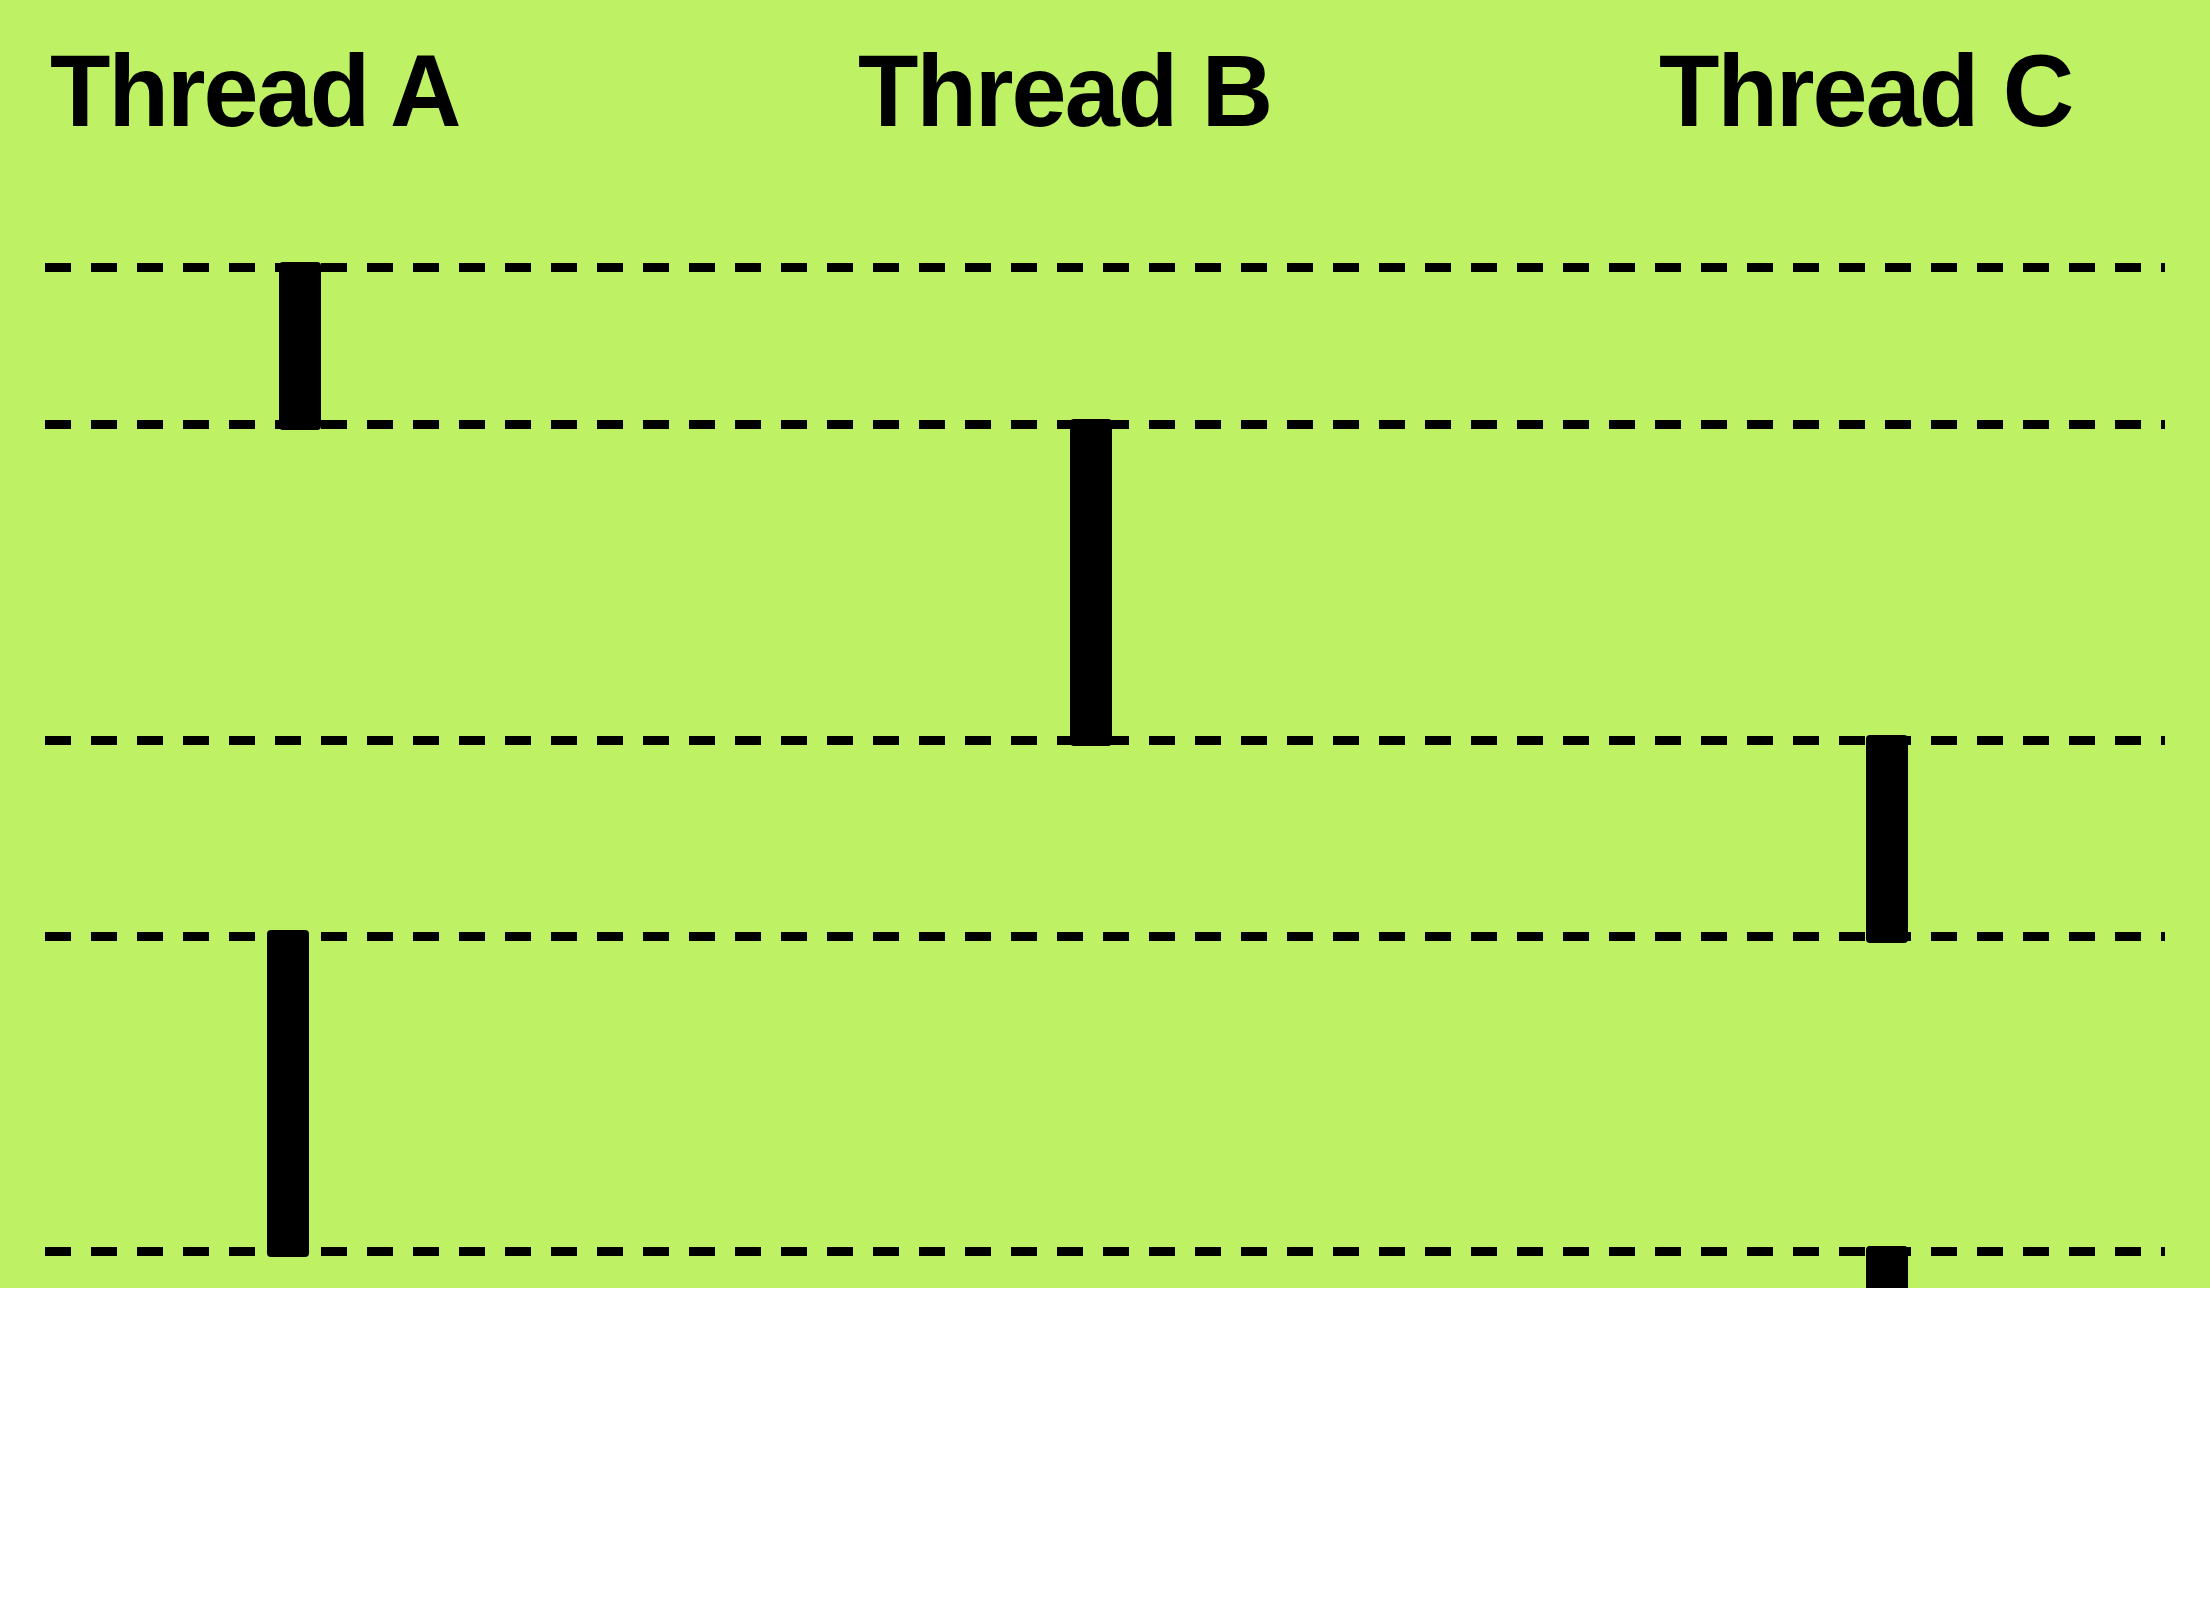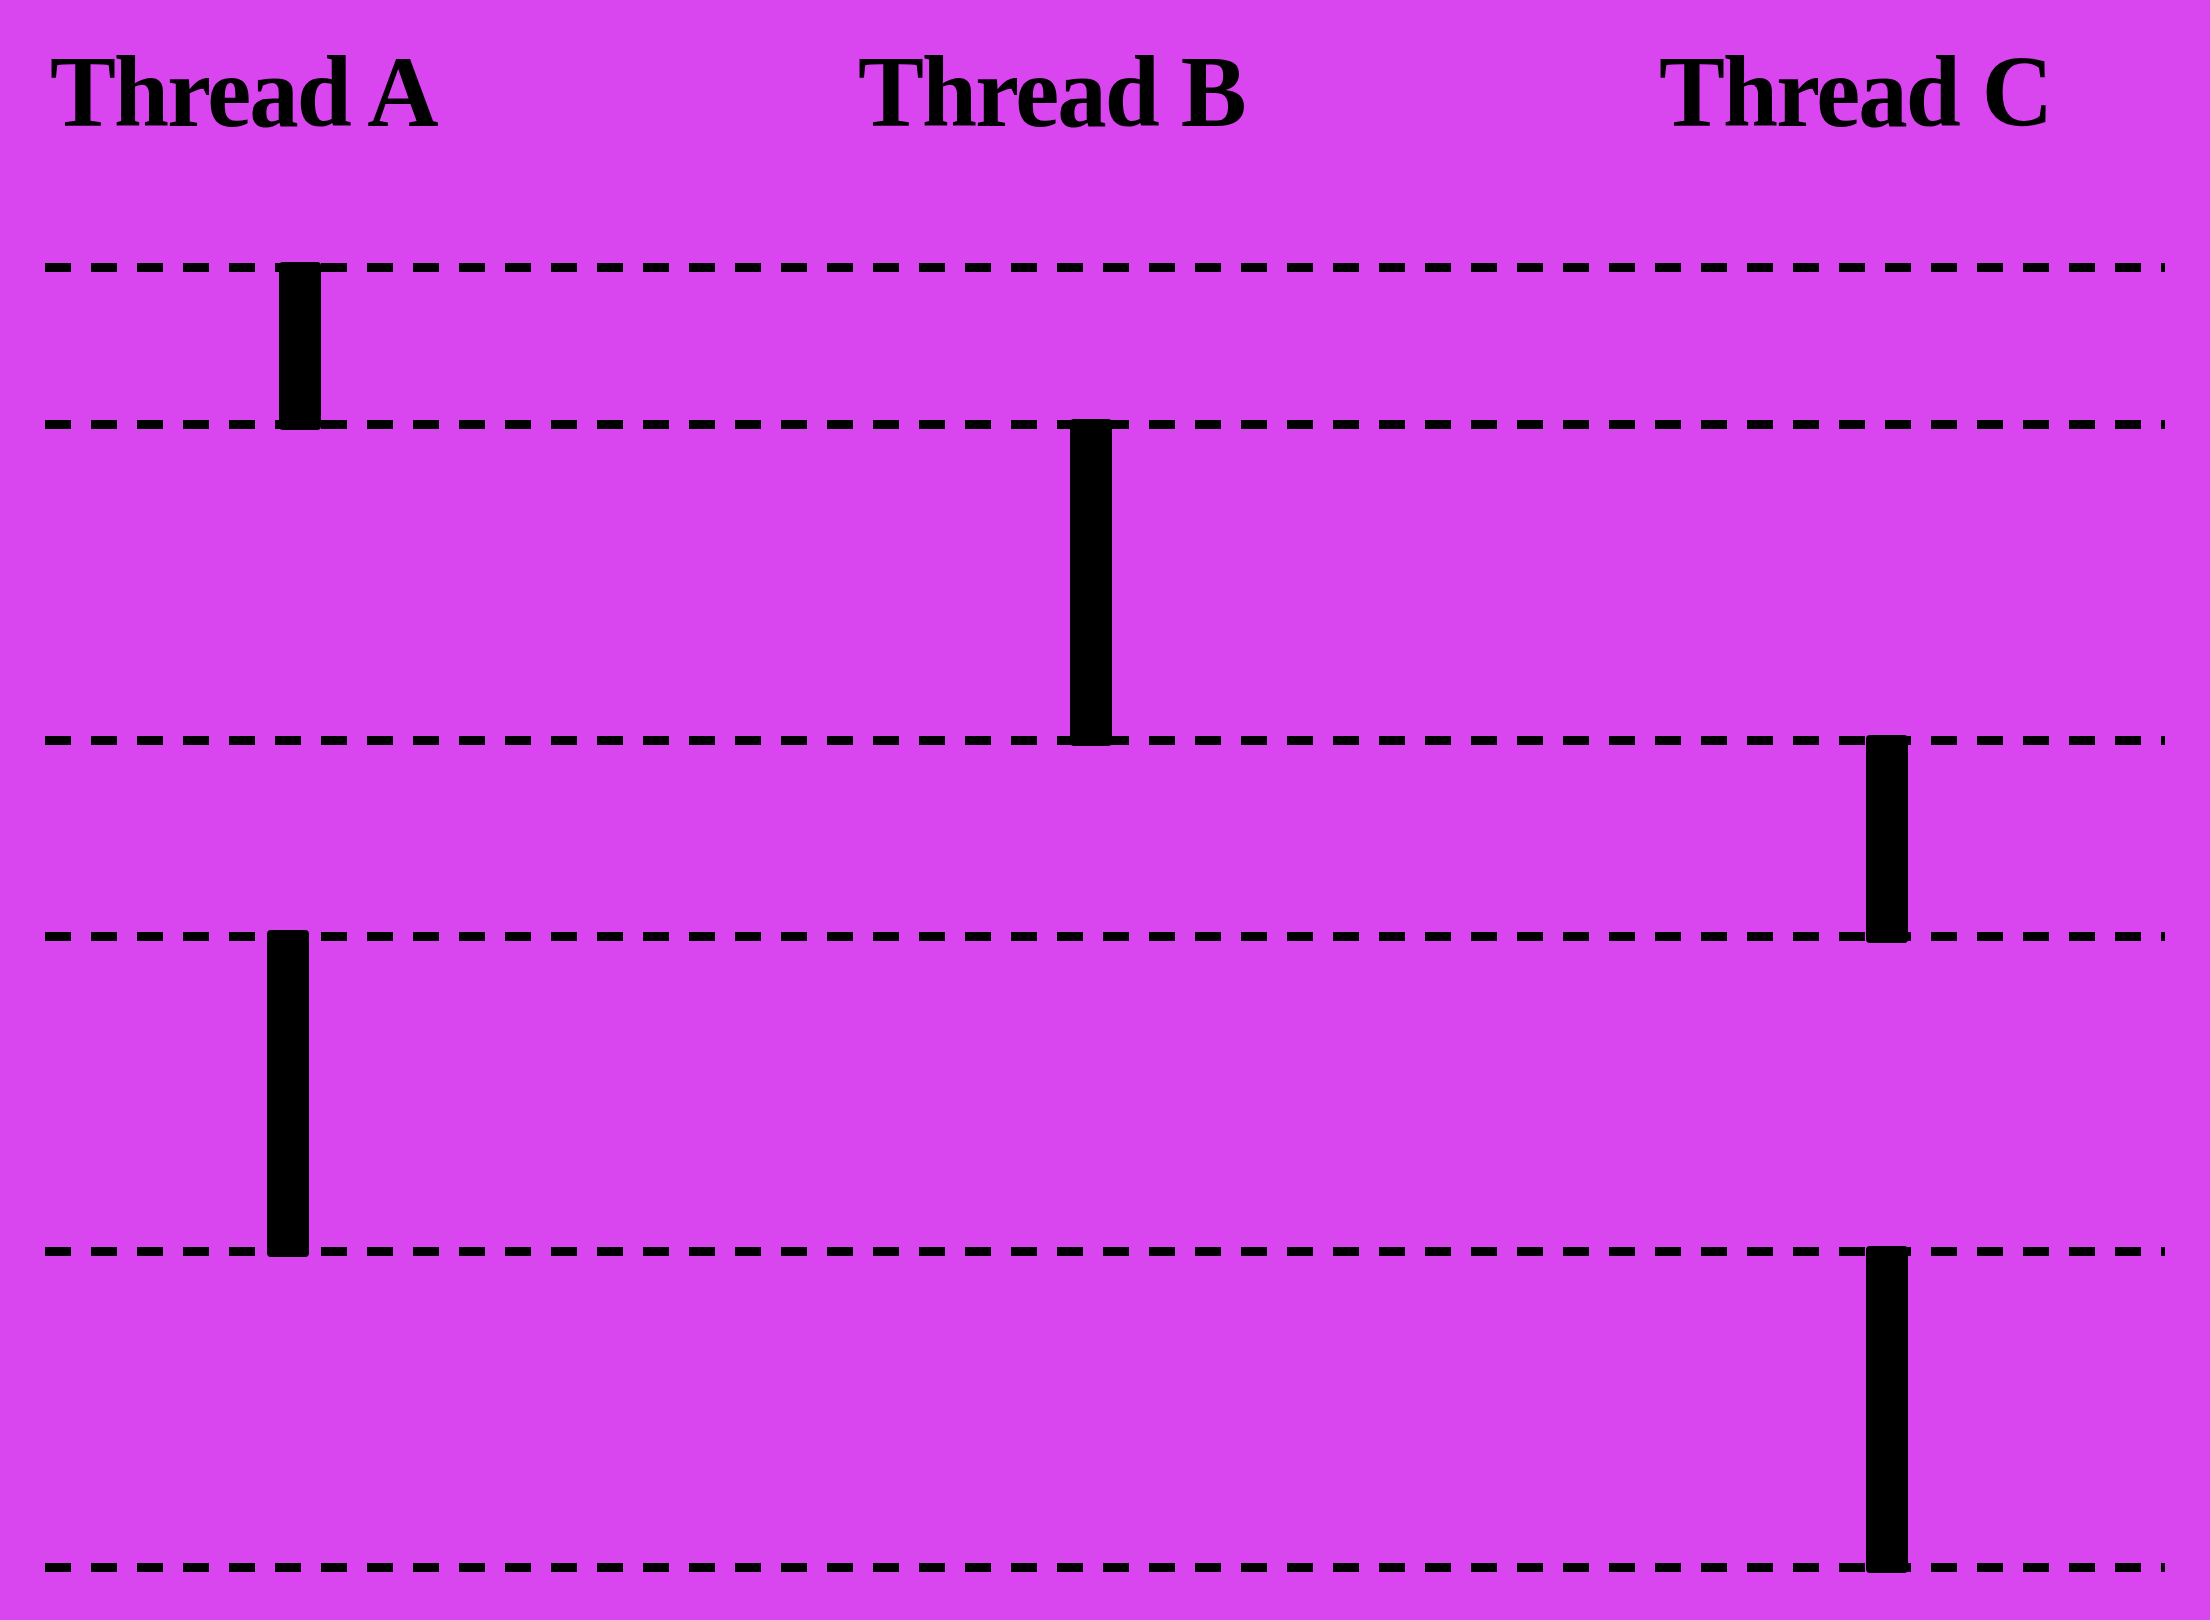--- a/index.html
+++ b/index.html
@@ -3,24 +3,24 @@
 <meta charset="utf-8">
 <style>
   html, body {
     margin: 0;
     padding: 0;
     background: #ffffff;
   }
   .canvas {
     position: relative;
     width: 2210px;
-    height: 1620px;
-    background: #d946ef;
+    height: 1288px;
+    background: #bef264;
     overflow: hidden;
-    font-family: Liberation Serif, serif;
+    font-family: Liberation Sans, sans-serif;
   }
 
   
   .thread-label {
     position: absolute;
     top: 38px;
     font-weight: 700;
     font-size: 102px;
     line-height: 1.05;
     color: #000000;

